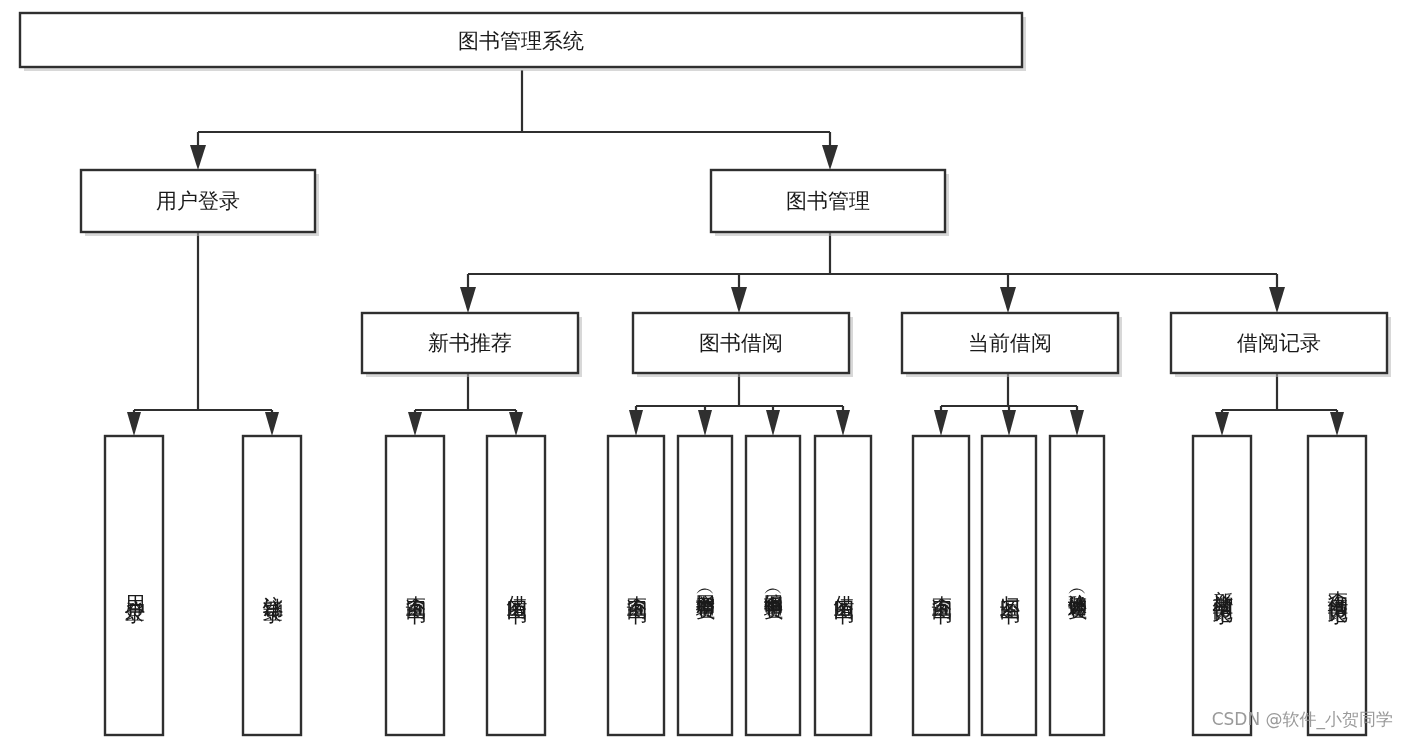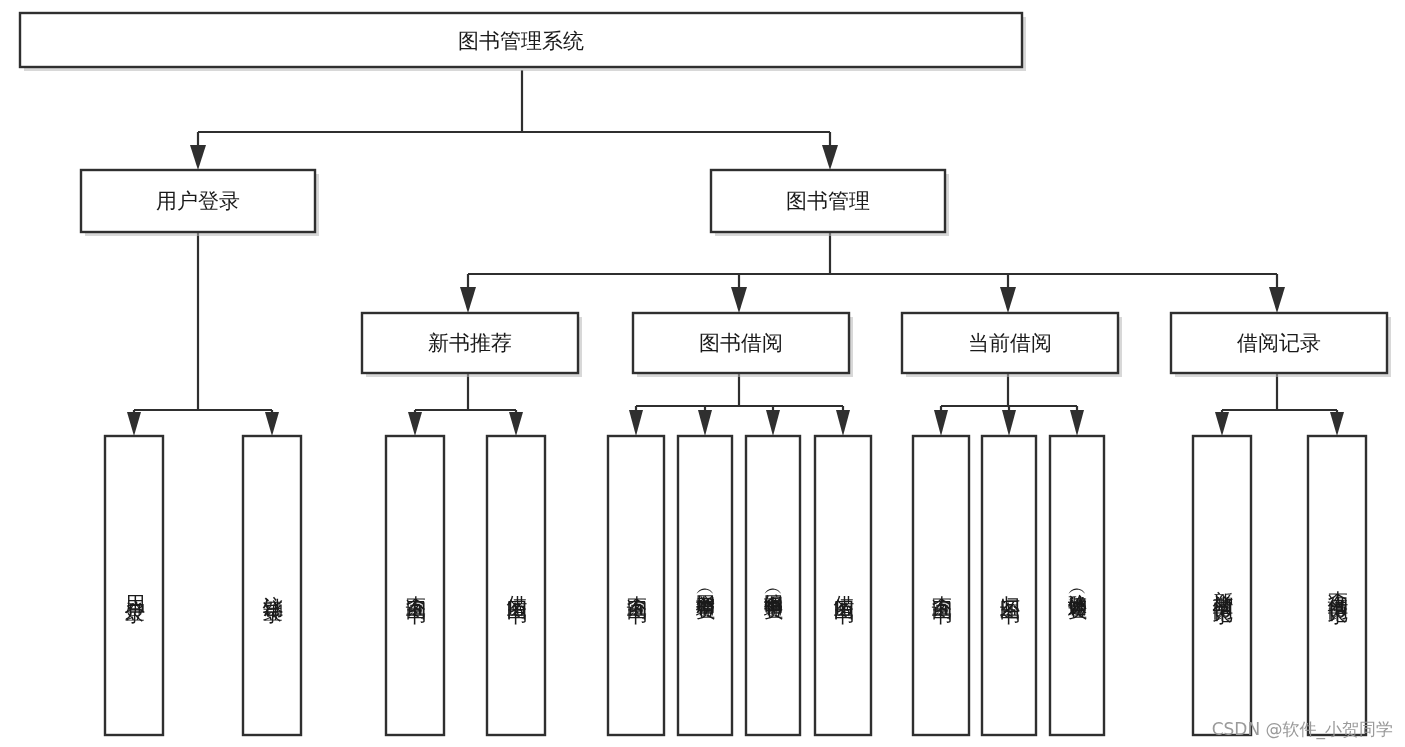--- a/index.html
+++ b/index.html
@@ -61,21 +61,21 @@
   }
   .label-v-small {
     font-size: 19px;
     writing-mode: vertical-rl;
     text-orientation: upright;
     letter-spacing: 1px;
   }
   .watermark {
     position: absolute;
     right: 12px;
-    bottom: 6px;
+    bottom: 16px;
     font-family: "DejaVu Sans", "Liberation Sans", sans-serif;
     font-size: 17px;
     color: #9a9a9a;
     white-space: nowrap;
     user-select: none;
   }
 </style>
 </head>
 <body>
 

